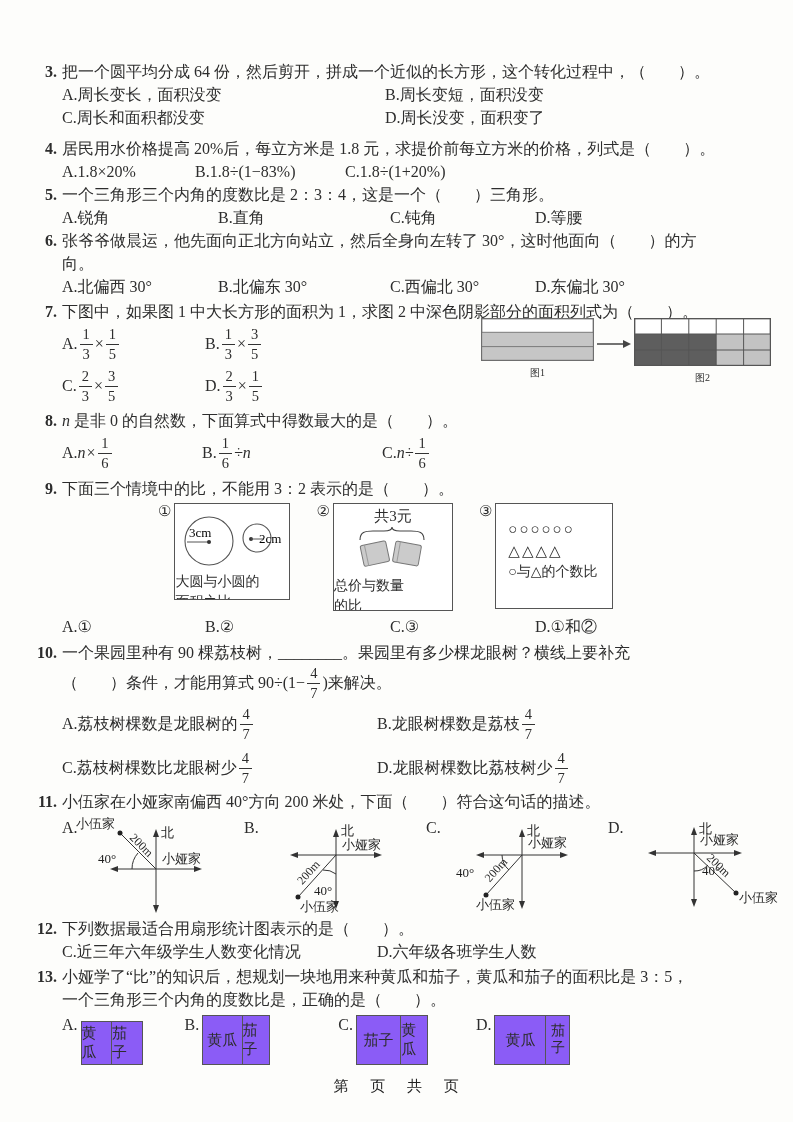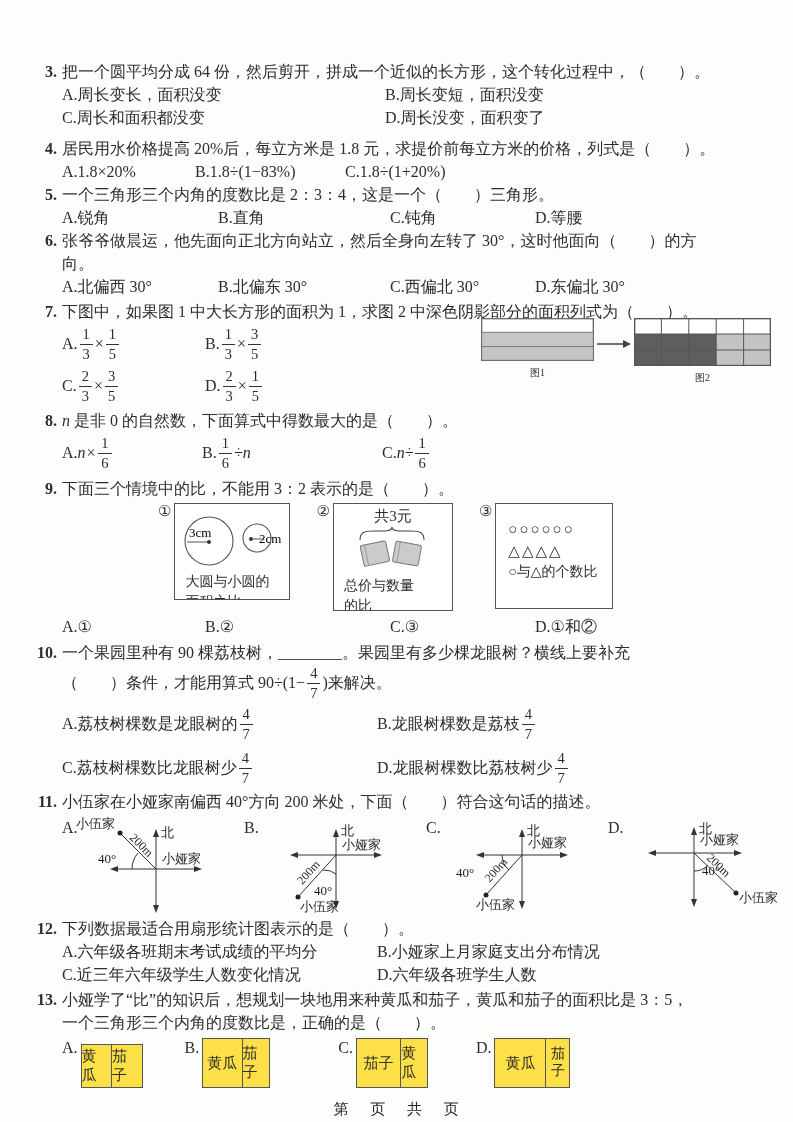--- a/index.html
+++ b/index.html
@@ -28,39 +28,39 @@
   .q7opts{width:430px}
   .q7fig{position:absolute;right:0;top:18px;display:flex;align-items:flex-start}
   .figcol{display:flex;flex-direction:column;align-items:center}
   .figlabel{font-size:10px;line-height:18px;margin-top:3px}
   .arr{margin:20px 3px 0}
   
   .q9row{display:flex;padding-left:96px;gap:26px;margin-top:3px}
   .q9item{display:flex;align-items:flex-start}
   .tag{font-size:15px;line-height:16px;margin:0 3px 0 0}
   .q9box{border:1.2px solid #555;background:#fff;overflow:hidden}
-  .cap{font-size:14px;line-height:20px;padding-left:10px}
+  .cap{font-size:14px;line-height:20px;}
   .capc{text-align:center;font-size:15px;line-height:20px;margin-top:2px}
   .shapes{font-size:15px;letter-spacing:2px;line-height:22px;padding-left:12px}
   .q9optrow{margin-top:4px}
   
   .fline{display:flex;align-items:center;min-height:38px}
   .fopts.h44{height:44px}
   
   .q11row{display:flex;gap:6px;margin-top:2px}
   .dgm{position:relative;width:176px;height:100px;flex:none}
   .dlab{position:absolute;left:0;top:4px;font-size:16px}
   .dgm svg{display:block;margin-left:14px}
   .dgm svg text{font-size:13px;fill:#1f1f1f;font-family:inherit}
   .dgm svg text.sm{font-size:12px}
   
   .q13row{display:flex;margin-top:4px}
   .q13item{display:flex;align-items:flex-start}
   .dlab13{font-size:16px;line-height:20px;margin-right:3px}
-  .plan{border:1.2px solid #555;display:flex;background:#fde047}
+  .plan{border:1.2px solid #555;display:flex;background:#8b5cf6}
   .cell{display:flex;align-items:center;justify-content:center;font-size:15px;flex:1}
   .cell + .cell{border-left:1.2px solid #555}
   .vcell{flex:none;width:24px;font-size:14px;line-height:17px;text-align:center;word-break:break-all;padding:6px 2px;display:block}
   .footer{text-align:center;margin-top:12px;letter-spacing:9px;font-size:15px;color:#222}
 </style>
 </head>
 <body>
 
 <div class="page">
 
@@ -436,24 +436,20 @@
         </div>
       </div>
     </div>
   </div>
 
   <div class="q mt2">
     <span class="qnum">12.</span>
     <div class="qbody">
       <div class="qline">下列数据最适合用扇形统计图表示的是（　　）。</div>
       <div class="opts">
-        <span class="opt w315">A.六年级各班期末考试成绩的平均分</span>
-        <span class="opt">B.小娅家上月家庭支出分布情况</span>
-      </div>
-      <div class="opts">
         <span class="opt w315">C.近三年六年级学生人数变化情况</span>
         <span class="opt">D.六年级各班学生人数</span>
       </div>
     </div>
   </div>
 
   <div class="q mt2">
     <span class="qnum">13.</span>
     <div class="qbody">
       <div class="qline">小娅学了“比”的知识后，想规划一块地用来种黄瓜和茄子，黄瓜和茄子的面积比是 3：5，</div>

